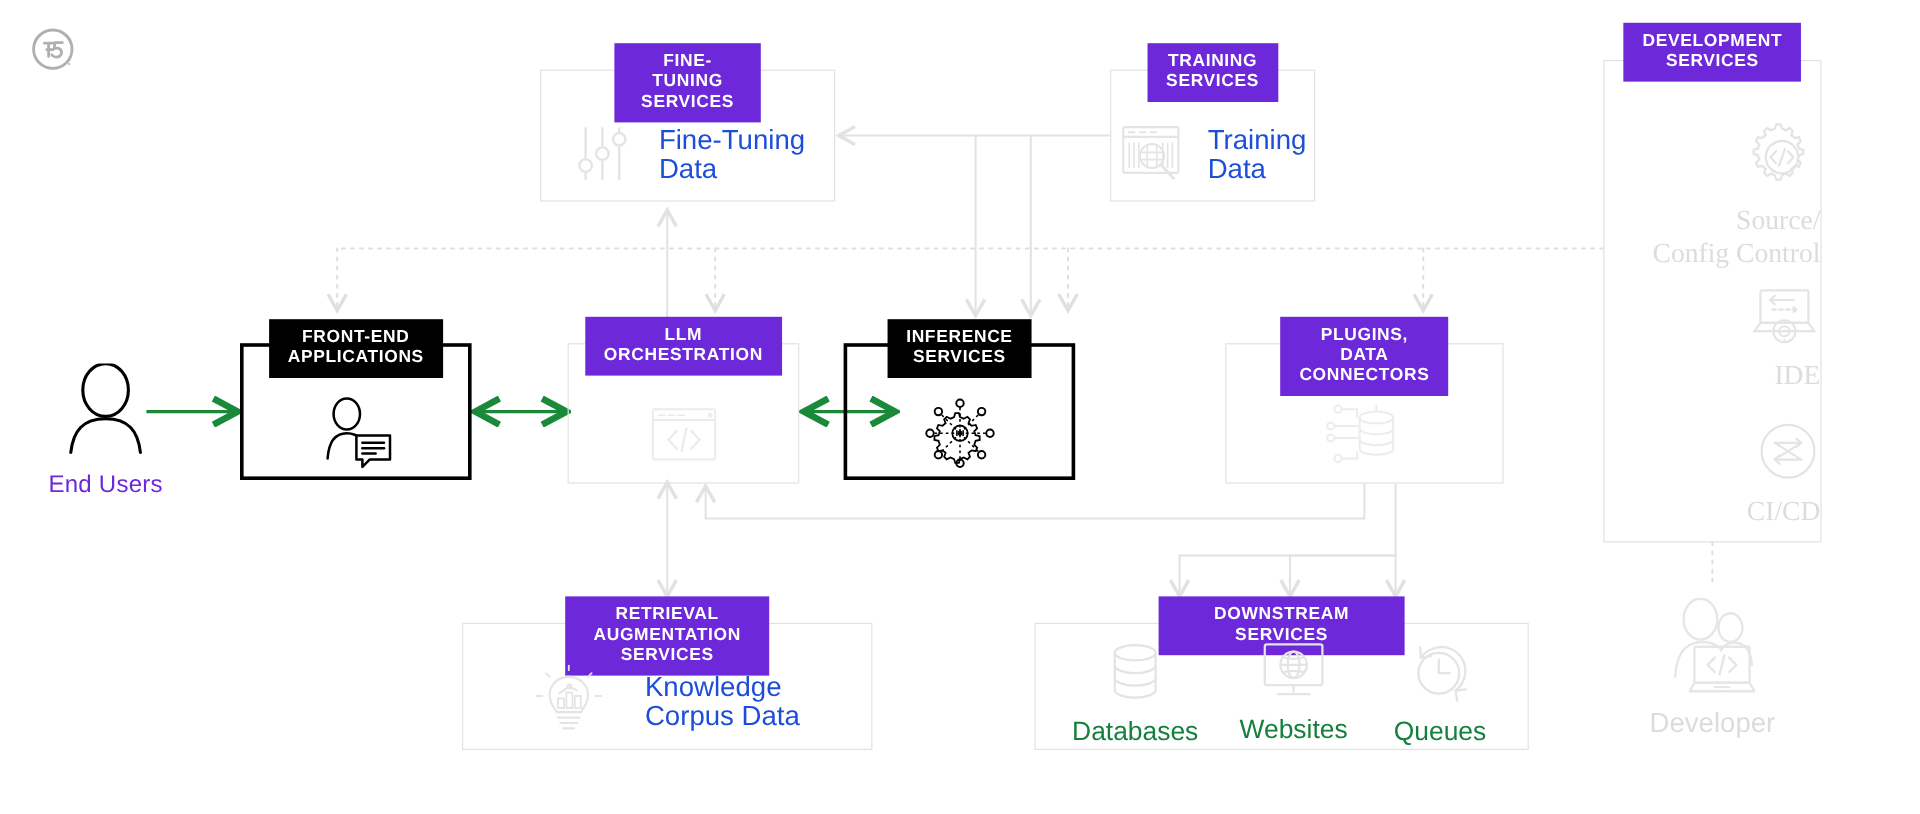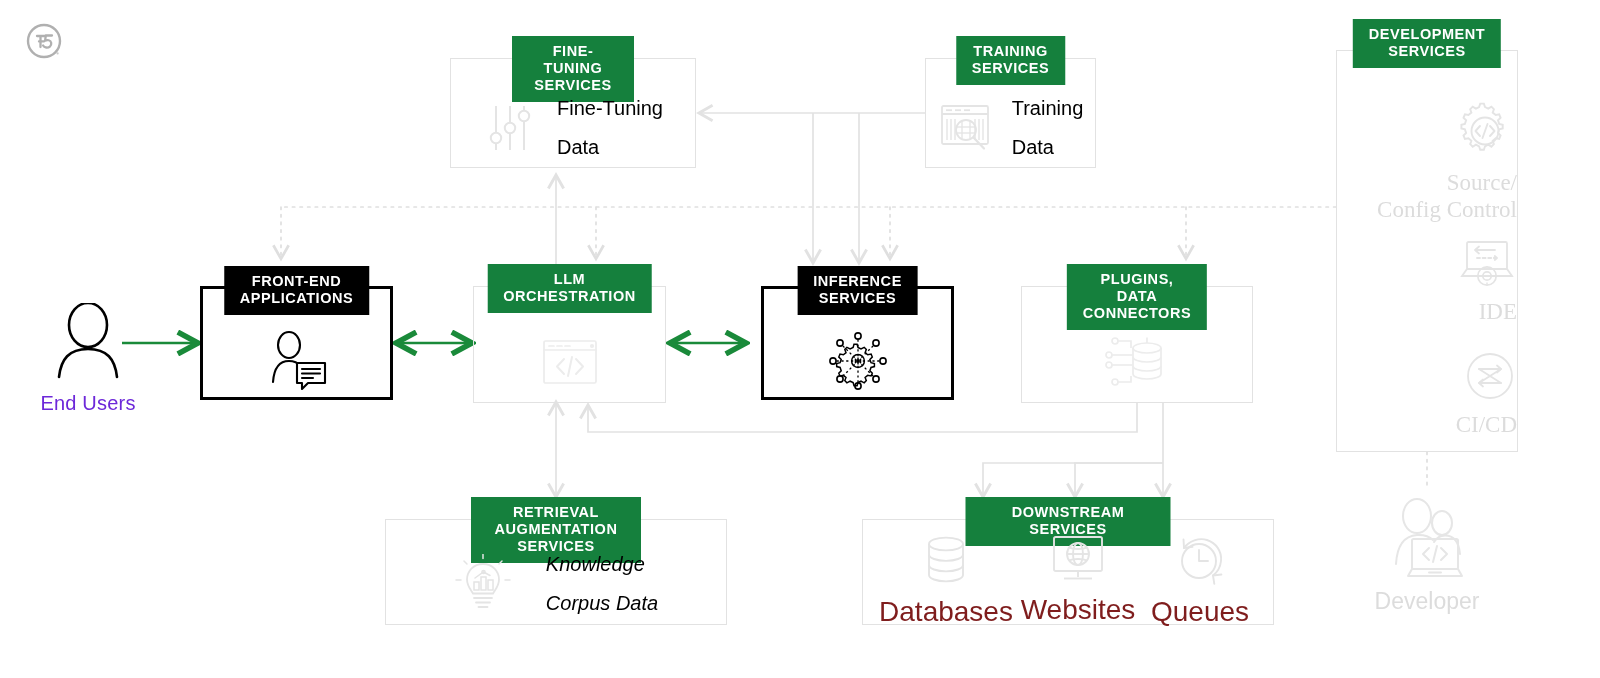--- a/index.html
+++ b/index.html
@@ -15,45 +15,45 @@
   .box.gray{border:1.6px solid #e2e2e2;}
   .box.black{border:3px solid #000000;}
   .box.tall{border:1.6px solid #e2e2e2;}
 
   .hdr{
     position:absolute;left:50%;transform:translateX(-50%);
     padding:7px 16px 8px 16px;
     font-size:14.5px;font-weight:bold;letter-spacing:.55px;
     line-height:17px;text-align:center;color:#ffffff;white-space:pre-line;
   }
-  .hdr.gray{background:#15803d;}
+  .hdr.gray{background:#6d28d9;}
   .hdr.black{background:#000000;text-align:center;}
   .hdr.top{top:-23px;}
   .hdr.top2{top:-32px;}
 
   .body-row{
     position:absolute;left:0;right:0;
     display:flex;align-items:center;justify-content:center;gap:22px;
   }
   .lbl{
-    color:#000000;font-size:20px;line-height:39px;font-weight:400;white-space:pre-line;
+    color:#1d4ed8;font-size:23px;line-height:24px;font-weight:400;white-space:pre-line;
   }
   .ico{flex:0 0 auto;display:block;}
 
   
   #enduser{position:absolute;left:28px;top:303px;width:120px;text-align:center;}
   #enduser .cap{margin-top:9px;font-size:20px;color:#6d28d9;letter-spacing:.2px;}
 
   
   .devitem{position:absolute;left:0;right:0;text-align:right;font-family:Liberation Serif, serif;}
   .devitem .cap{color:#dcdcdc;font-size:23px;line-height:27px;white-space:pre-line;margin-top:4px;}
 
   
   .trio{position:absolute;top:533px;text-align:center;width:150px;}
-  .trio .cap{color:#7f1d1d;font-size:28px;margin-top:6px;}
+  .trio .cap{color:#15803d;font-size:22px;margin-top:6px;}
 
   
   #logo{position:absolute;left:26px;top:23px;width:36px;height:36px;}
 </style>
 </head>
 <body>
 
 <div id="stage">
 
   <div id="logo">
@@ -273,21 +273,21 @@
           <line x1="7" y1="7" x2="12" y2="7"></line>
             <line x1="15" y1="7" x2="20" y2="7"></line>
             <line x1="23" y1="7" x2="28" y2="7"></line>
           <circle cx="50" cy="7" r="1.2"></circle>
           <path d="M22 20 L15 27.5 L22 35 M34 20 L41 27.5 L34 35 M30 18 L26 37" stroke-width="2"></path>
         </g>
       </svg>
     </div>
   </div>
 
-  <div class="box black" style="left:761px;top:286px;width:193px;height:114px;">
+  <div class="box black" style="left:703px;top:286px;width:193px;height:114px;">
     <div class="hdr black" style="top:-23px;">INFERENCE
 SERVICES</div>
     <div class="body-row" style="top:30px;height:84px;">
       <svg class="ico" width="72" height="72" viewBox="0 0 72 72">
         <g stroke="#000" stroke-width="1.3" fill="none">
           <g stroke-dasharray="2.2 2.6">
             <line x1="36" y1="36" x2="36" y2="12"></line>
               <line x1="36" y1="36" x2="36" y2="60"></line>
             <line x1="36" y1="36" x2="12" y2="36"></line>
               <line x1="36" y1="36" x2="60" y2="36"></line>
@@ -339,21 +339,21 @@
             <circle cx="10" cy="47" r="3"></circle>
               <path d="M13 47 h13 v-6"></path>
           </g>
         </g>
       </svg>
     </div>
   </div>
 
   <div class="box gray" style="left:385px;top:519px;width:342px;height:106px;">
     <div class="hdr gray top">RETRIEVAL AUGMENTATION SERVICES</div>
-    <div class="body-row" style="top:22px;height:84px;gap:34px;font-style:italic;">
+    <div class="body-row" style="top:22px;height:84px;gap:34px;">
       <svg class="ico" width="58" height="60" viewBox="0 0 58 60">
         <g stroke="#e4e4e4" stroke-width="1.8" fill="none" stroke-linecap="round">
           <path d="M29 10 C38.5 10 45 17 45 25.5 C45 32 41 36 39 39.5 L19 39.5 C17 36 13 32 13 25.5 C13 17 19.5 10 29 10 Z"></path>
           <line x1="20" y1="44" x2="38" y2="44"></line>
           <line x1="22" y1="48.5" x2="36" y2="48.5"></line>
           <path d="M24.5 53 h9"></path>
           <g stroke-width="1.5">
             <line x1="29" y1="4.5" x2="29" y2="0.5"></line>
             <line x1="13" y1="10" x2="10" y2="7"></line>
             <line x1="45" y1="10" x2="48" y2="7"></line>

